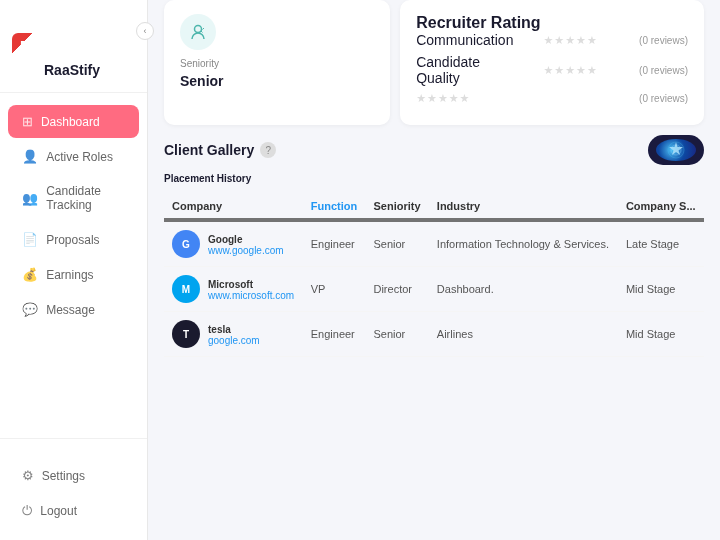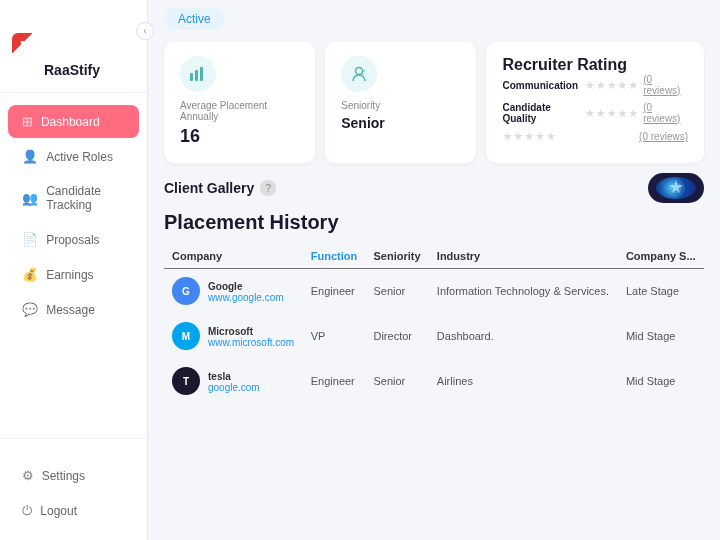--- a/index.html
+++ b/index.html
@@ -122,23 +122,23 @@
     
     .recruiter-rating {
       background: #fff;
       border-radius: 10px;
       padding: 14px 16px;
       flex: 1.4;
       box-shadow: 0 1px 4px rgba(0,0,0,0.05);
     }
     .recruiter-rating h3 { font-size: 16px; font-weight: 700; color: #1a1a2e; }
     .rating-row { display: flex; align-items: center; justify-content: space-between; margin-bottom: 6px; }
-    .rating-label { font-size: 10px; font-weight: 700; color: #1a1a2e; width: 90px; }
+    .rating-label { font-size: 14px; font-weight: 400; color: #1a1a2e; width: 90px; }
     .stars { color: #f5a623; font-size: 11px; letter-spacing: 1px; }
-    .rating-count { font-size: 10px; color: #999; margin-left: 4px; text-decoration: underline; }
+    .rating-count { font-size: 10px; color: #999; margin-left: 4px; }
 
     
     .content { flex: 1; overflow-y: auto; padding: 0 16px; }
 
     
     .section-header {
       display: flex; align-items: center; gap: 6px;
       margin-bottom: 8px;
     }
     .section-title { font-size: 14px; font-weight: 700; color: #1a1a2e; }
@@ -160,29 +160,29 @@
     .gallery-img-inner {
       width: 40px; height: 22px;
       background: radial-gradient(circle at 40% 50%, #4fc3f7 0%, #0d47a1 50%, #1a237e 100%);
       border-radius: 50%;
       display: flex; align-items: center; justify-content: center;
       font-size: 14px;
     }
 
     
     .placement-history { margin-bottom: 14px; }
-    .placement-history h2 { font-size: 20px; font-weight: 700; color: #1a1a2e; margin-bottom: 10px; }
+    .placement-history h2 { font-size: 10px; font-weight: 700; color: #1a1a2e; margin-bottom: 10px; }
     .history-table { width: 100%; border-collapse: collapse; }
     .history-table th {
       text-align: left;
       padding: 6px 8px;
       font-size: 11px;
       color: #333;
       font-weight: 600;
-      border-bottom: 1px solid #737373;
+      border-bottom: 4px solid #737373;
     }
     .history-table th.link-col { color: #2196f3; }
     .history-table td {
       padding: 8px 8px;
       font-size: 11px;
       color: #555;
       vertical-align: middle;
       border-bottom: 1px solid #f5f5f5;
     }
     .company-name { font-weight: 600; color: #333; font-size: 10px; }
@@ -247,37 +247,23 @@
       <span>Logout</span>
     </div>
   </div>
 </div>
 
 <div class="sidebar-collapse">
   <span>‹</span>
 </div>
 
 <div class="main">
-  <div class="main-header">
-    <span class="active-badge">Active</span>
-  </div>
 
   <div class="stats-row">
 
-    <div class="stat-card">
-      <div class="stat-icon-wrap">
-        <svg width="18" height="18" viewBox="0 0 18 18">
-          <rect x="1" y="8" width="3" height="8" fill="#4db6ac" rx="1"></rect>
-          <rect x="6" y="5" width="3" height="11" fill="#4db6ac" rx="1"></rect>
-          <rect x="11" y="2" width="3" height="14" fill="#4db6ac" rx="1"></rect>
-        </svg>
-      </div>
-      <span class="stat-label">Average Placement Annually</span>
-      <span class="stat-value">16</span>
-    </div>
 
 
     <div class="stat-card">
       <div class="stat-icon-wrap">
         <svg width="18" height="18" viewBox="0 0 18 18">
           <circle cx="9" cy="6" r="3.5" fill="none" stroke="#4db6ac" stroke-width="1.5"></circle>
           <path d="M3 16c0-3.3 2.7-6 6-6s6 2.7 6 6" fill="none" stroke="#4db6ac" stroke-width="1.5"></path>
           <path d="M12 8l1.5 1.5M13.5 6.5l1.5-1.5" stroke="#4db6ac" stroke-width="1"></path>
         </svg>
       </div>

